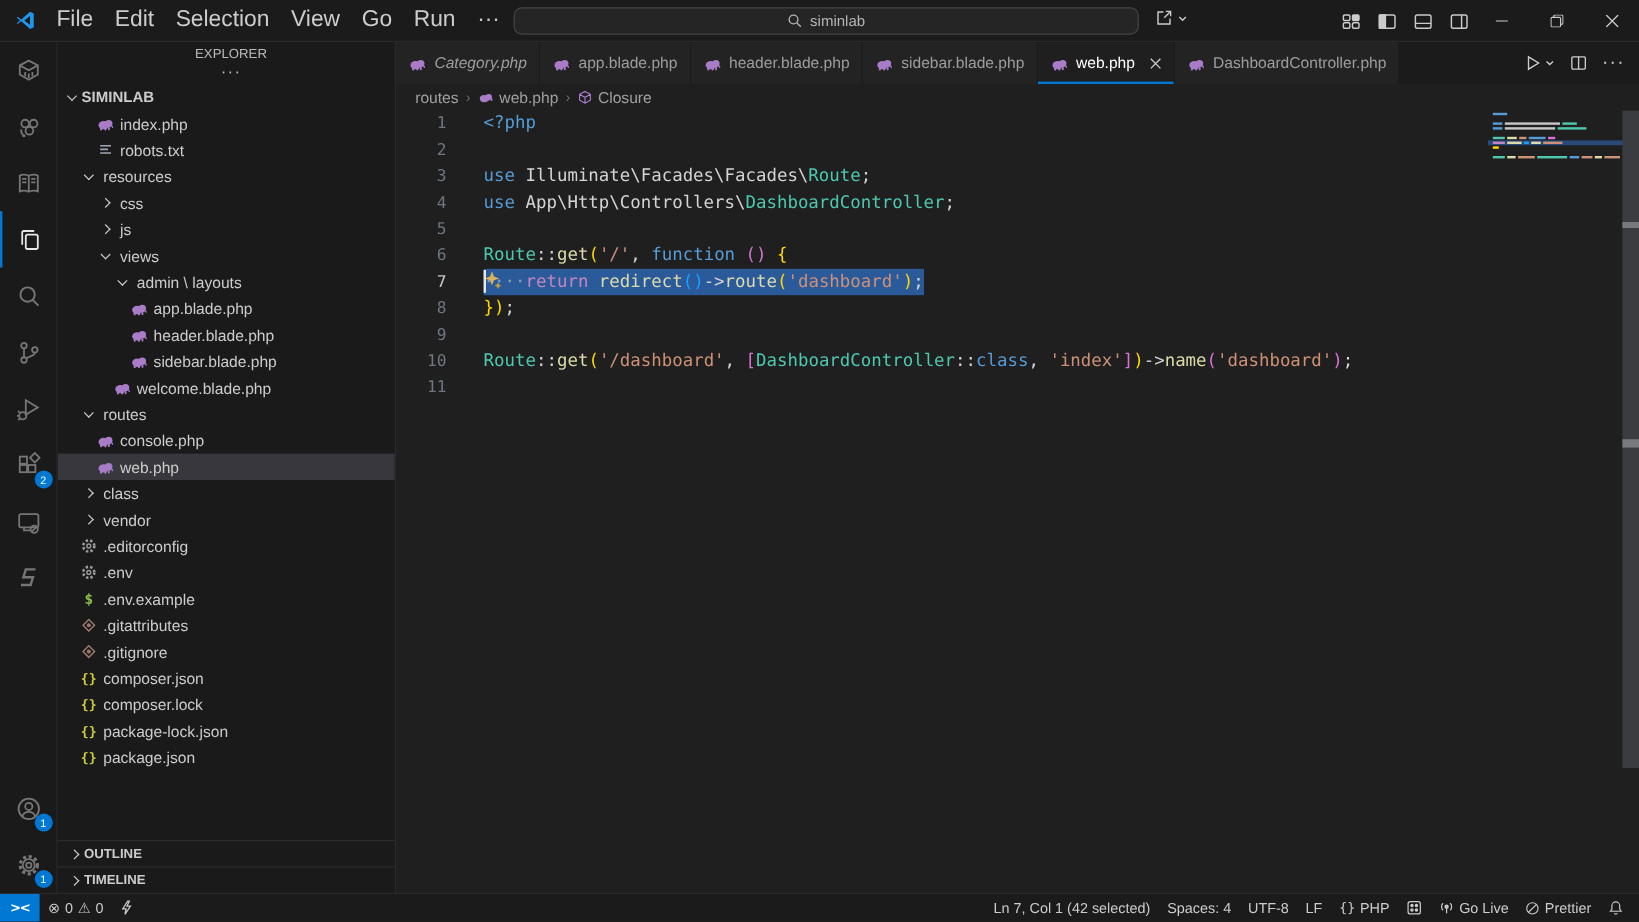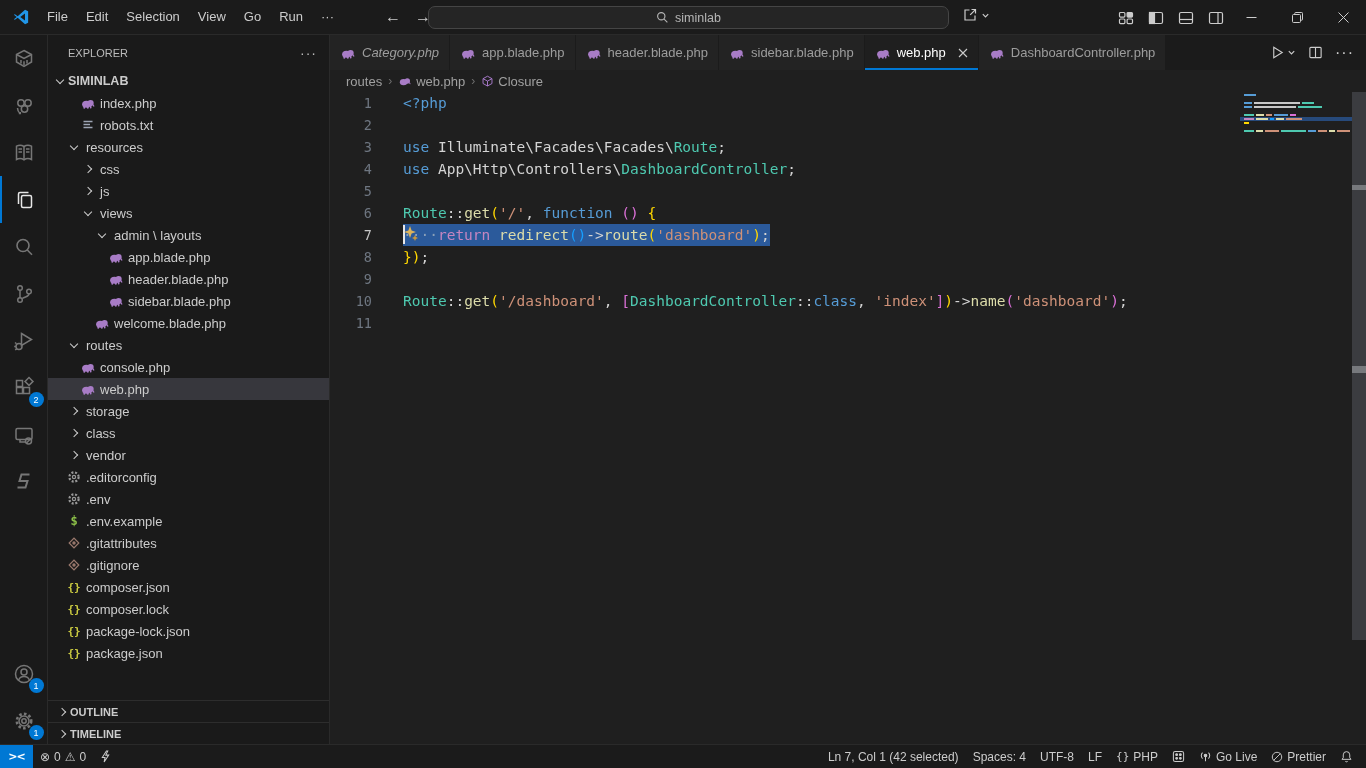--- a/index.html
+++ b/index.html
@@ -4,21 +4,21 @@
 <style>
   * { box-sizing: border-box; margin: 0; padding: 0; }
   html,body { width:1366px; height:768px; overflow:hidden; background:#1f1f1f;
     font-family:"Liberation Sans","DejaVu Sans",sans-serif; }
   #window { width:1366px; height:768px; display:flex; flex-direction:column; position:relative; }
 
   
   #titlebar { height:35px; background:#1b1b1b; display:flex; align-items:center; position:relative;
     border-bottom:1px solid #2a2a2a; flex:0 0 35px; }
   #vscode-logo { margin:0 8px 0 12px; display:flex; }
-  .menu-item { color:#cccccc; font-size:13px; padding:0 9px; height:26px; line-height:26px; border-radius:5px; cursor:default; }
+  .menu-item { color:#cccccc; font-size:19px; padding:0 9px; height:26px; line-height:26px; border-radius:5px; cursor:default; }
   #nav-arrows { display:flex; align-items:center; margin-left:42px; gap:14px; color:#cccccc; }
   .nav-arrow { font-size:16px; }
   #search-box { position:absolute; left:428px; top:6px; width:521px; height:23px; background:#252525;
     border:1px solid #454545; border-radius:7px; display:flex; align-items:center; justify-content:center;
     color:#b5b5b5; font-size:12.5px; gap:6px; }
   #copilot-btn { position:absolute; left:962px; top:7px; display:flex; align-items:center; gap:3px; color:#cccccc; }
   #layout-controls { position:absolute; left:1118px; top:0; height:35px; display:flex; align-items:center; gap:14px; }
   #window-controls { position:absolute; right:0; top:0; height:35px; display:flex; }
   .win-btn { width:46px; height:35px; display:flex; align-items:center; justify-content:center; color:#cccccc; }
 
@@ -30,22 +30,22 @@
   .act-item { width:48px; height:47px; display:flex; align-items:center; justify-content:center; position:relative; }
   .act-item.active { border-left:2px solid #0078d4; }
   .act-item svg { opacity:.72; }
   .act-item.active svg { opacity:1; }
   .badge { position:absolute; right:4px; bottom:4px; min-width:15px; height:15px; border-radius:8px;
     background:#0078d4; color:#fff; font-size:9px; display:flex; align-items:center; justify-content:center; padding:0 3px; }
   #act-bottom { margin-top:auto; }
 
   
   #sidebar { width:282px; background:#1a1a1a; border-right:1px solid #2a2a2a; display:flex; flex-direction:column; color:#cccccc; }
-  #sidebar-header { height:35px; display:flex; align-items:center; justify-content:space-between; padding:0 12px 0 20px;
-    font-size:11px; color:#bbbbbb; }
+  #sidebar-header { height:35px; display:flex; align-items:center; justify-content:center; padding:0 12px 0 20px;
+    font-size:11px; color:#bbbbbb;flex-direction:column; }
   #tree { flex:1 1 auto; overflow:hidden; font-size:13px; }
   .tree-row { height:22px; display:flex; align-items:center; white-space:nowrap; cursor:default; }
   .tree-row.selected { background:#37373d; }
   .tree-row .chev-box { width:16px; flex:0 0 16px; display:flex; align-items:center; justify-content:center; }
   .chev { width:6px; height:6px; border-right:1.4px solid #cccccc; border-bottom:1.4px solid #cccccc; display:inline-block; }
   .chev.down { transform:rotate(45deg); margin-top:-3px; }
   .chev.right { transform:rotate(-45deg); }
   .tree-row.root { font-weight:bold; font-size:12.5px; }
   .fic { width:16px; flex:0 0 16px; display:flex; align-items:center; justify-content:center;
     font-family:"DejaVu Sans Mono","Liberation Mono",monospace; }
@@ -428,26 +428,20 @@
                   <ellipse cx="6.4" cy="9.3" rx="4.3" ry="3.5"></ellipse>
                   <circle cx="10.6" cy="8" r="3.1"></circle>
                   <path d="M12.9 9.3 q1.7.4 1.4 2.4 l-1.2-.2 q.2-1.3-.7-1.5z"></path>
                   <rect x="3.4" y="11.3" width="1.7" height="2.4" rx=".7"></rect>
                   <rect x="7" y="11.3" width="1.7" height="2.4" rx=".7"></rect>
                   <rect x="9.9" y="10.8" width="1.6" height="2.7" rx=".7"></rect>
                 </g>
               </svg>
             </span>
             <span class="tree-label">web.php</span>
-          </div>
-          <div class="tree-row" style="padding-left: 18px;">
-            <span class="chev-box">
-              <span class="chev right"></span>
-            </span>
-            <span class="tree-label">storage</span>
           </div>
           <div class="tree-row" style="padding-left: 18px;">
             <span class="chev-box">
               <span class="chev right"></span>
             </span>
             <span class="tree-label">class</span>
           </div>
           <div class="tree-row" style="padding-left: 18px; align-items: center;">
             <span class="chev-box">
               <span class="chev right"></span>

